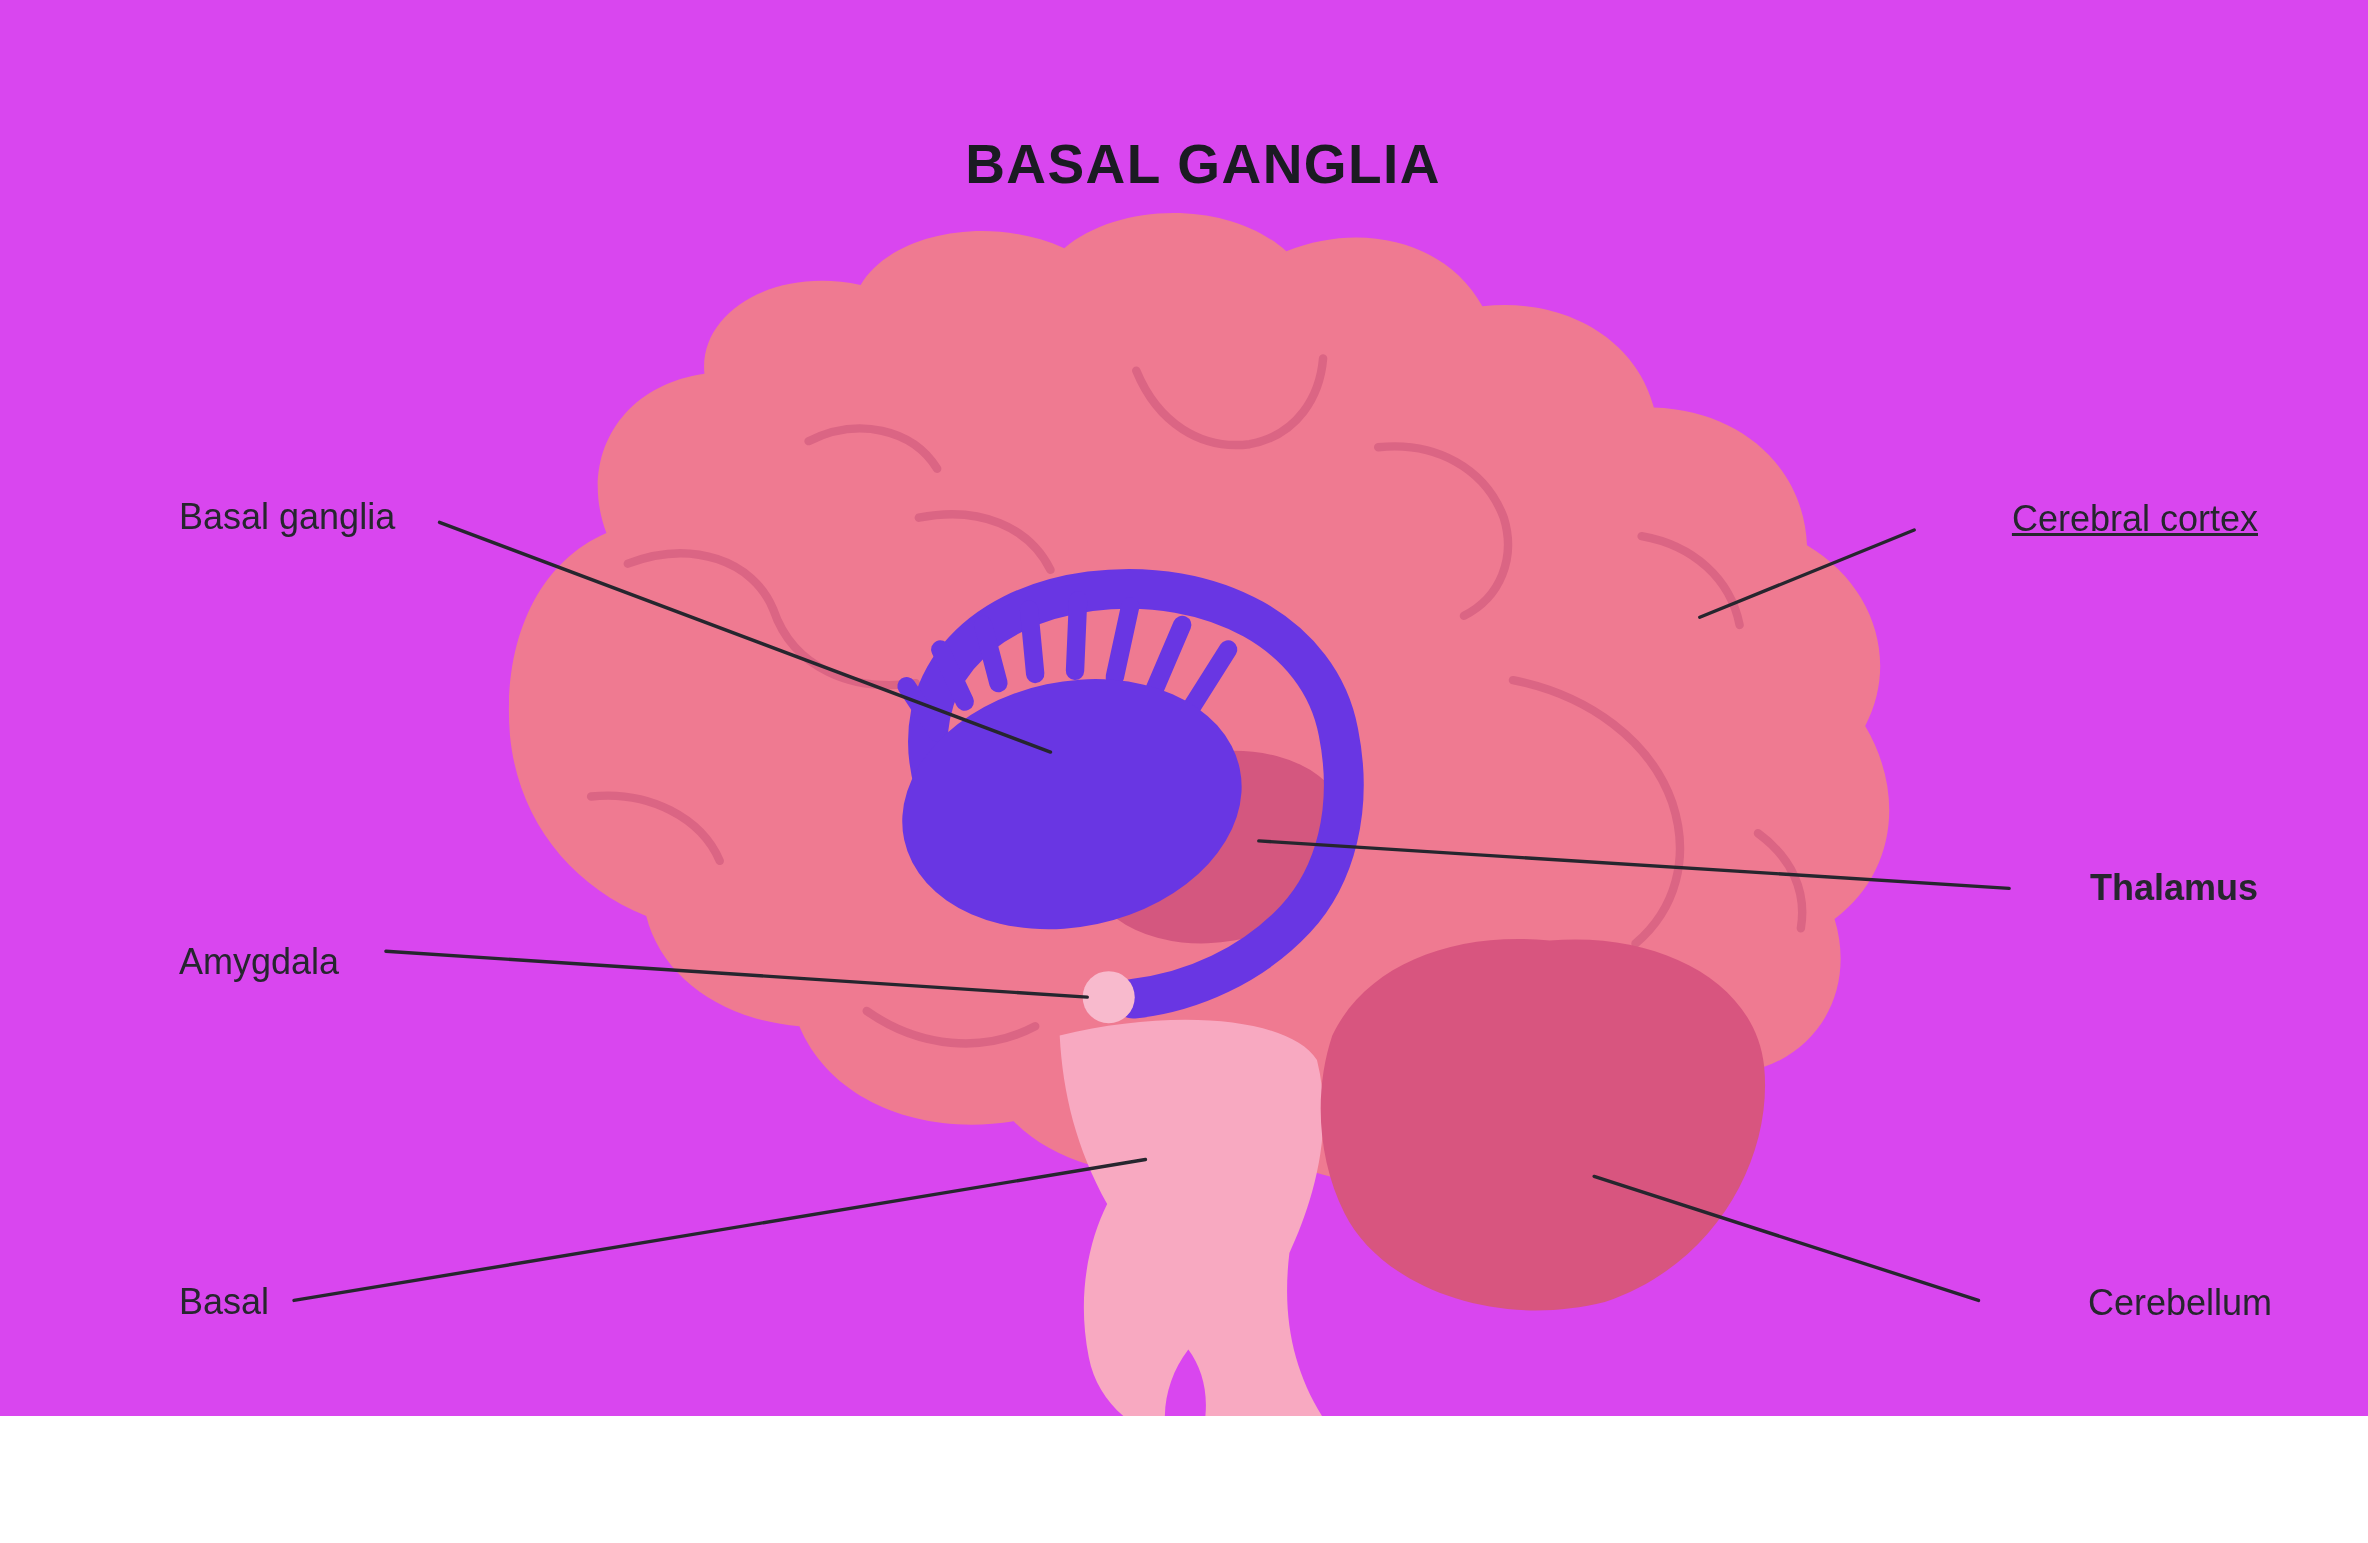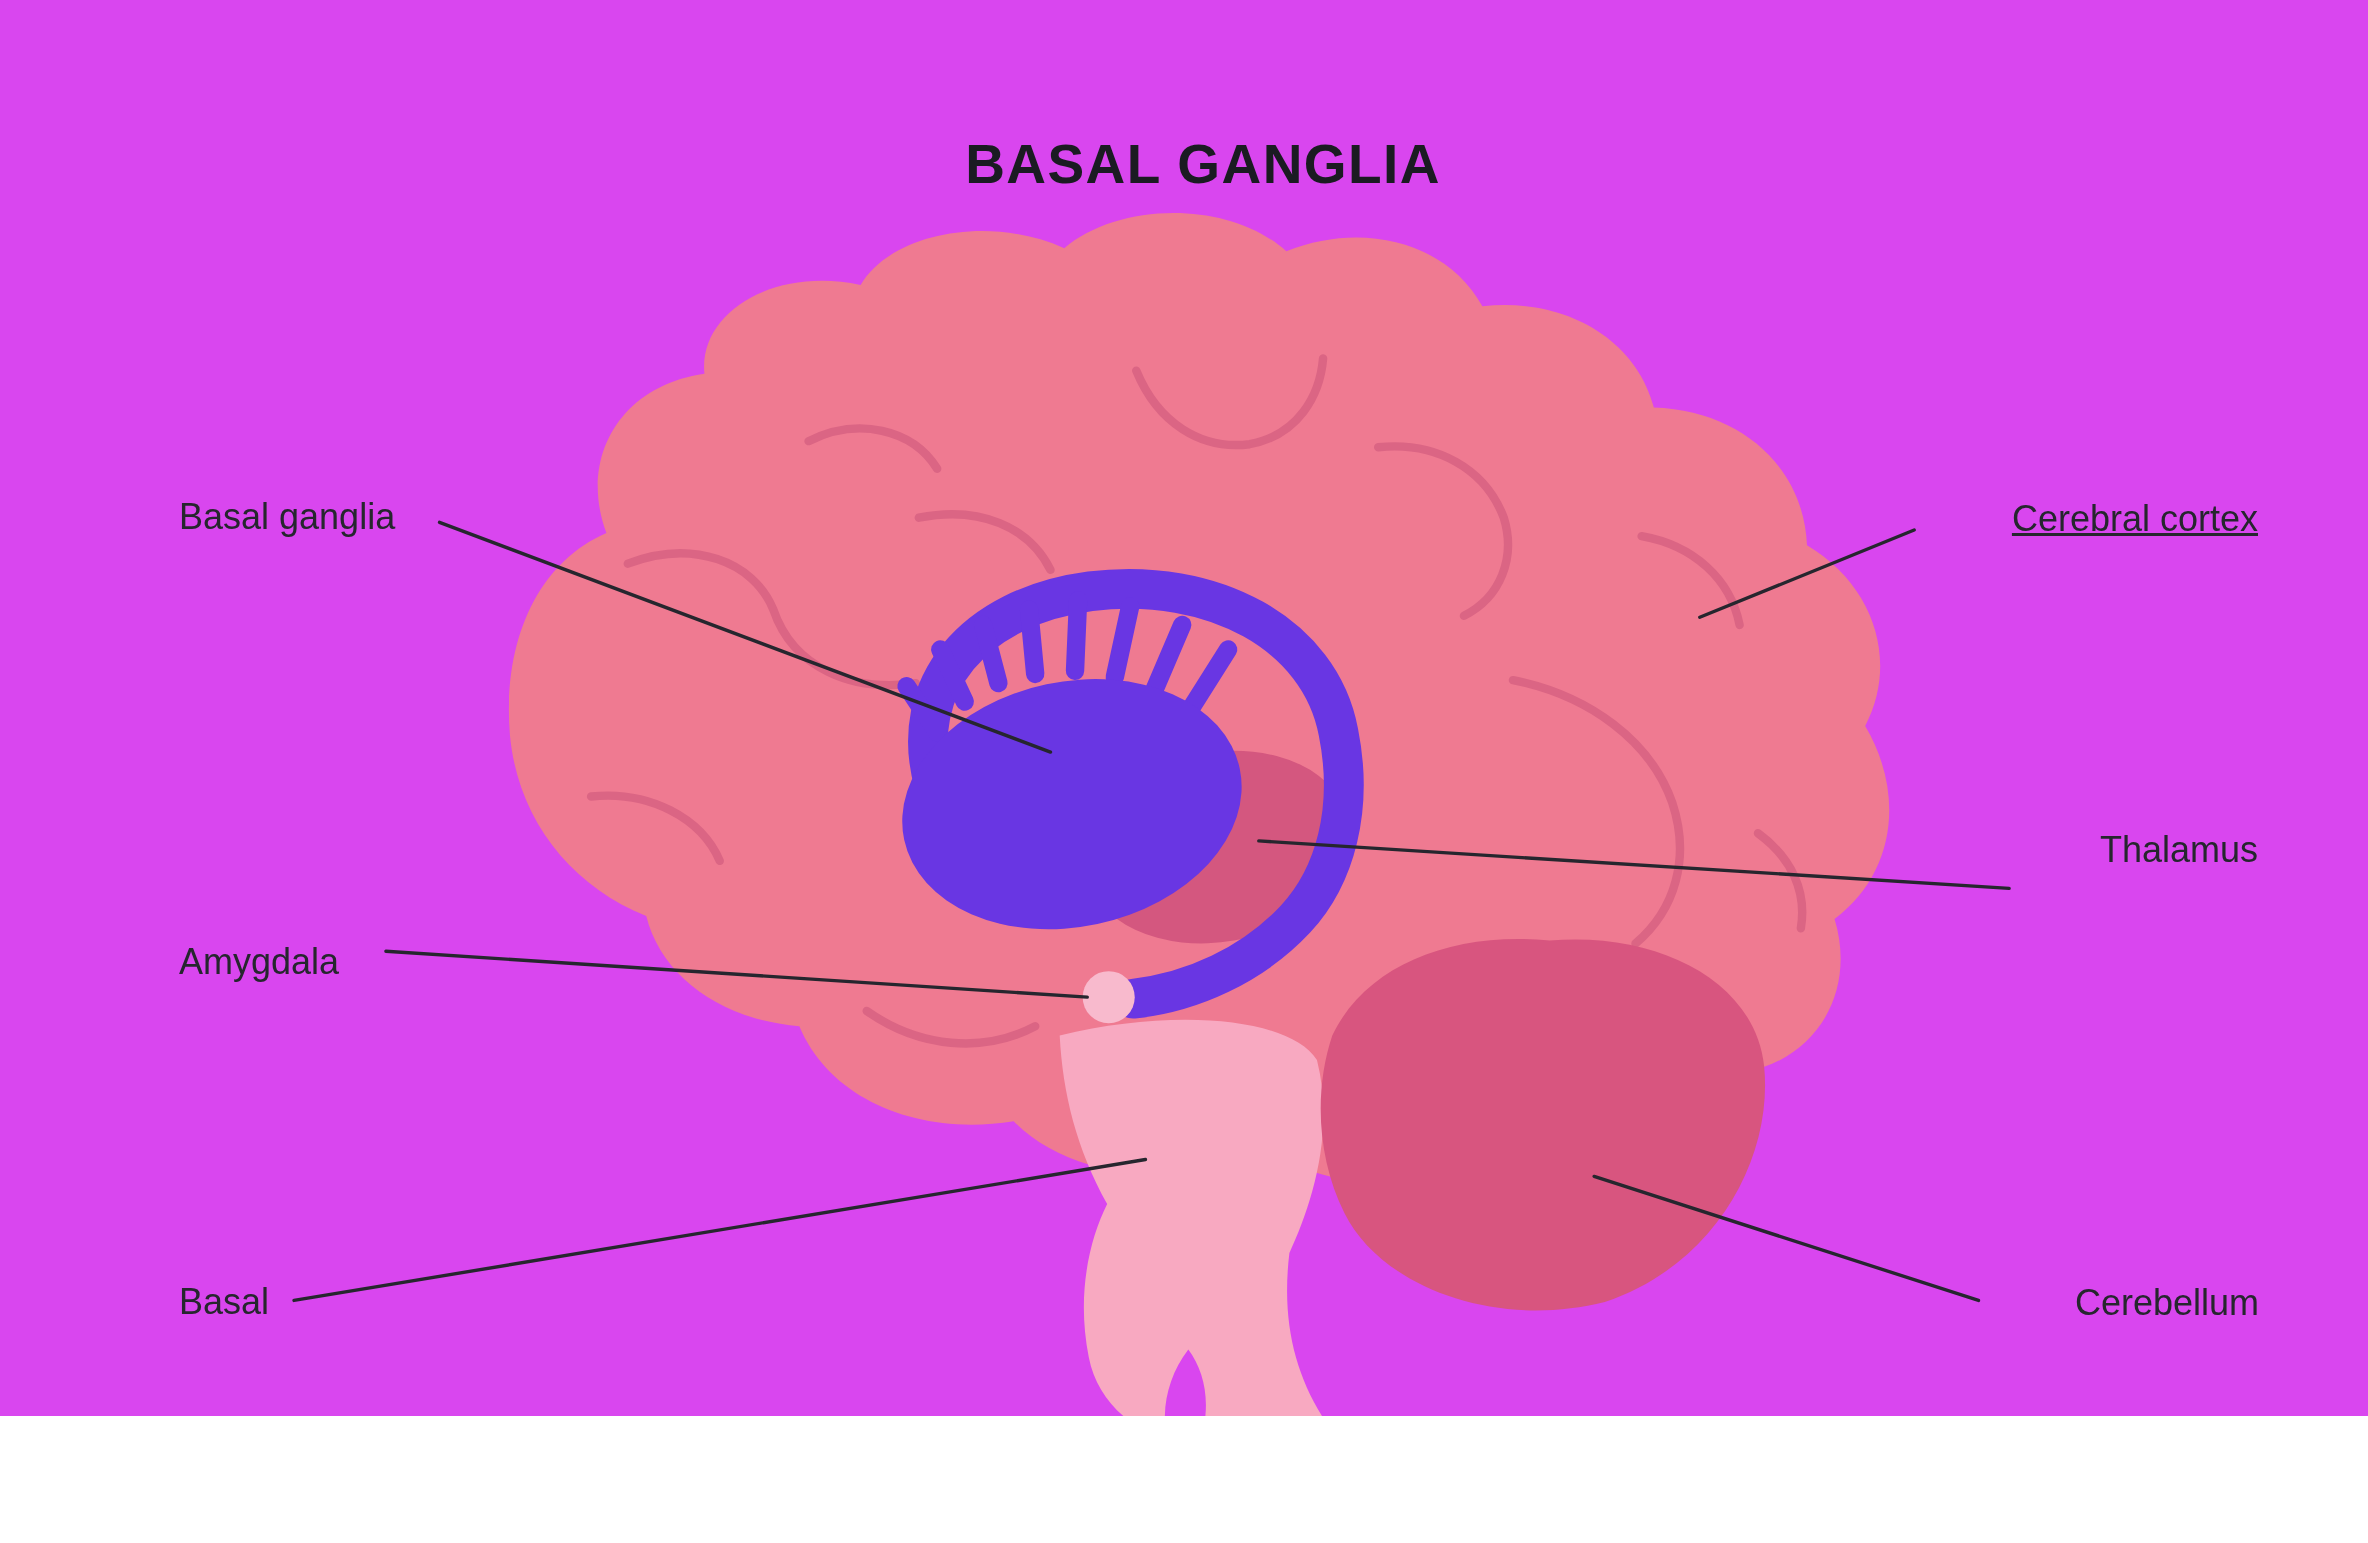--- a/index.html
+++ b/index.html
@@ -32,24 +32,24 @@
   .part-label {
     position: absolute;
     font-size: 36px;
     font-weight: 400;
     color: #26262e;
     white-space: nowrap;
     line-height: 1.2;
   }
   .lbl-basal-ganglia   { left: 179px;  top: 495px; }
   .lbl-cerebral-cortex { right: 159px; top: 497px; text-decoration: underline; }
-  .lbl-thalamus        { right: 159px; top: 828px; }
+  .lbl-thalamus        { right: 159px; top: 866px; font-weight: bold; }
   .lbl-amygdala        { left: 179px;  top: 922px; margin-top: 18px; }
   .lbl-pons            { left: 179px;  top: 1280px; }
-  .lbl-cerebellum      { right: 158px; top: 1281px; }
+  .lbl-cerebellum      { right: 145px; top: 1281px; }
 </style>
 </head>
 <body>
 
 <div class="canvas">
 
   <svg class="diagram-svg" viewBox="0 0 1547 1008" preserveAspectRatio="none">
 
     <path d="M 333 480
              C 328 420, 350 368, 396 348

